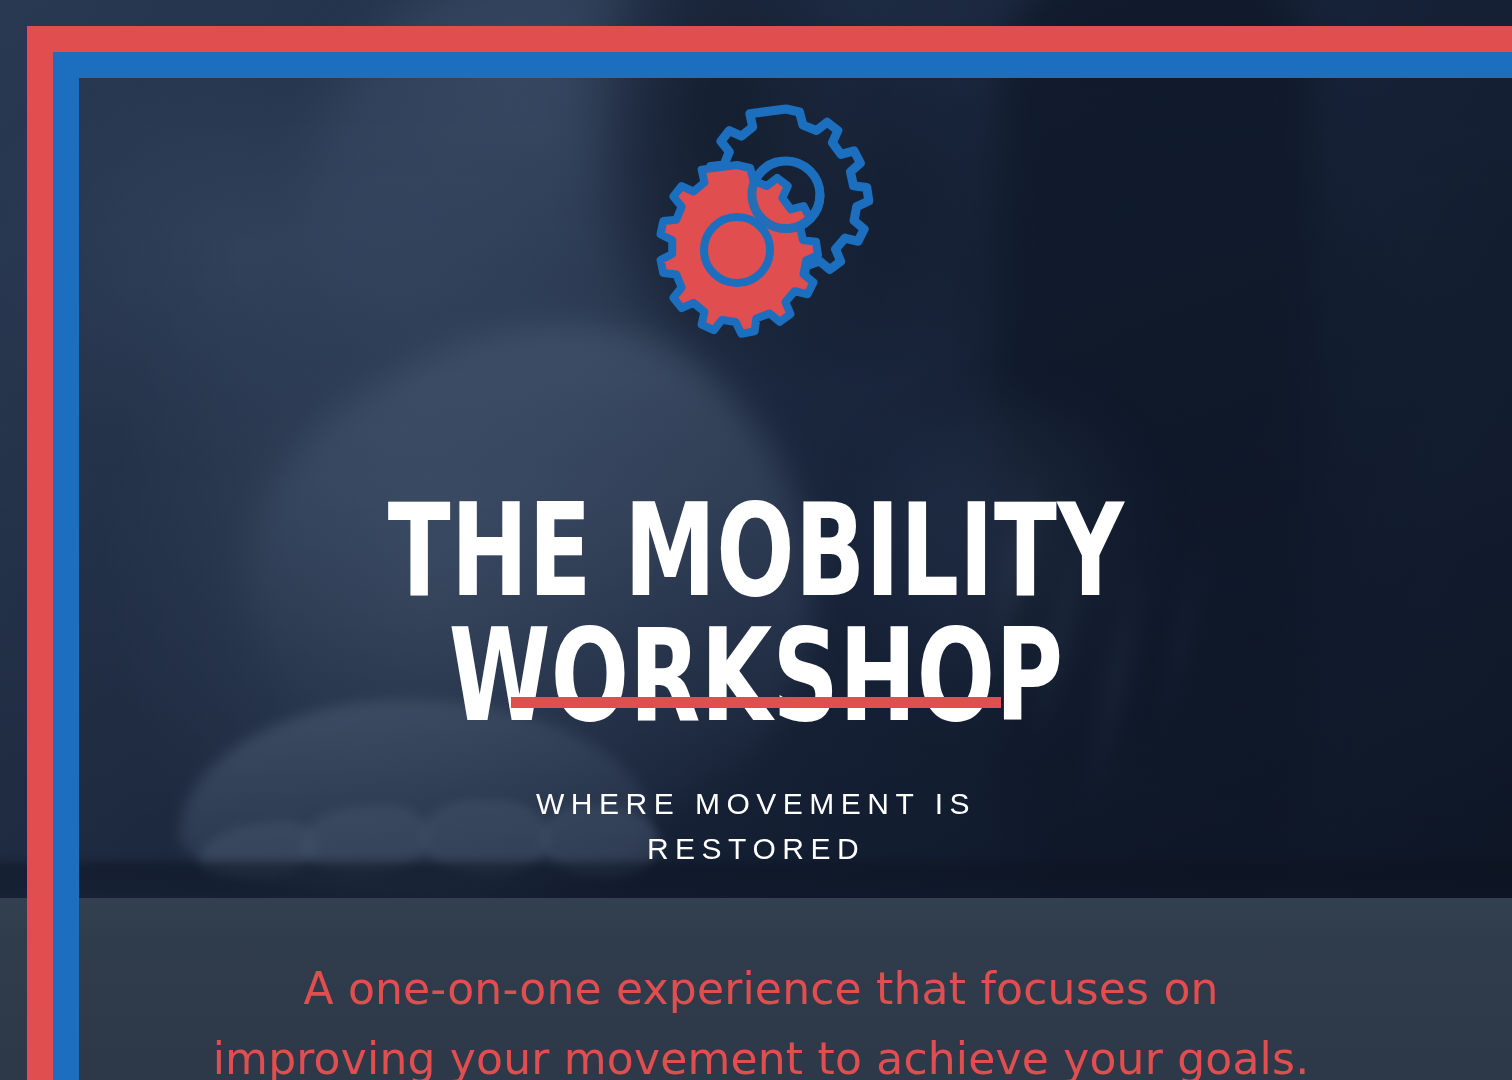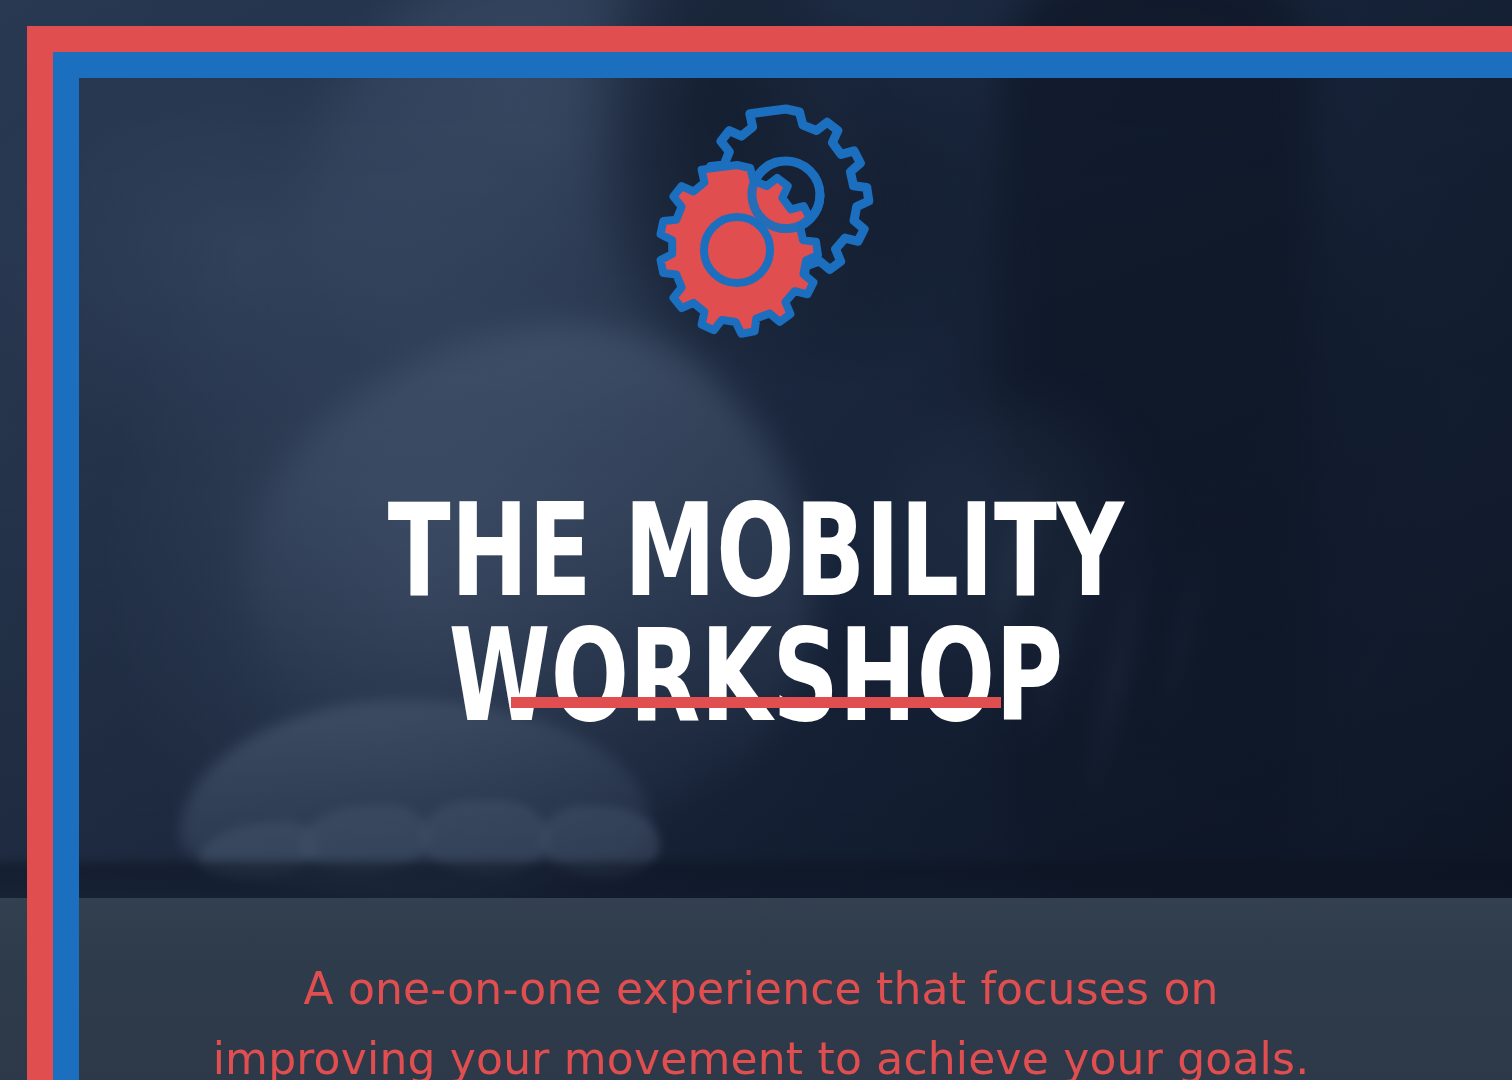--- a/index.html
+++ b/index.html
@@ -330,17 +330,19 @@
         <path d="M 34,-4 A 34,34 0 1,1 -10,-36.9" fill="none" stroke="#1b6fbe" stroke-width="9" stroke-linecap="round"></path>
       </g>
     </svg>
   </div>
 
   <h1 class="title">THE MOBILITY
 WORKSHOP</h1>
 
   <div class="rule"></div>
 
+  <h2 class="subtitle">WHERE MOVEMENT IS
+RESTORED</h2>
 
   <p class="tagline">A one-on-one experience that focuses on
 improving your movement to achieve your goals.</p>
 
 </div>
 
 </body></html>

